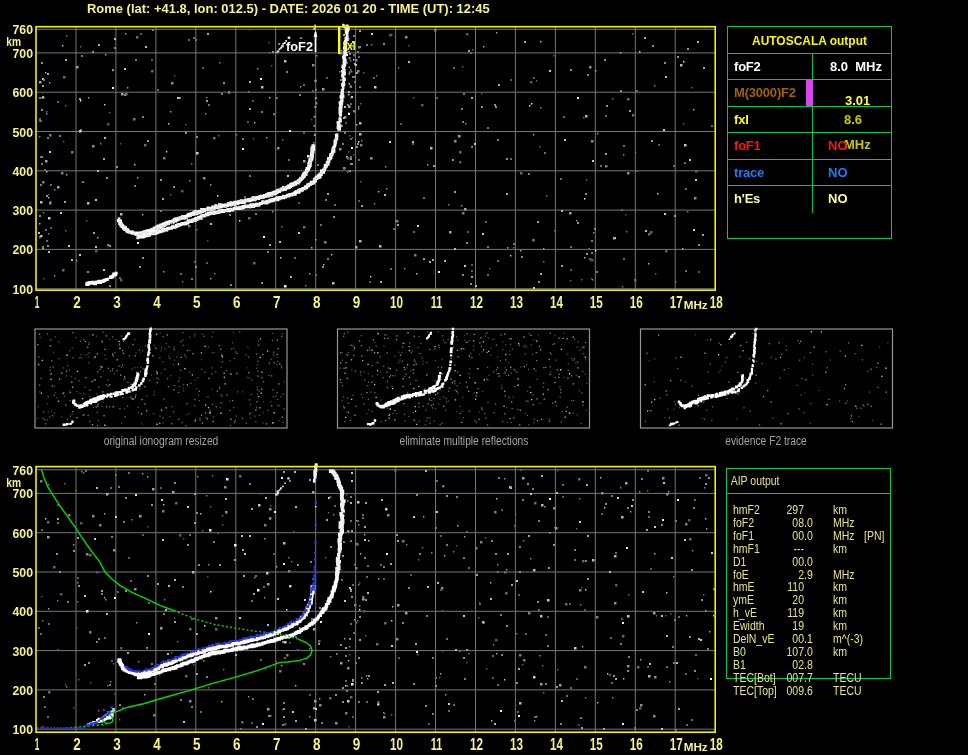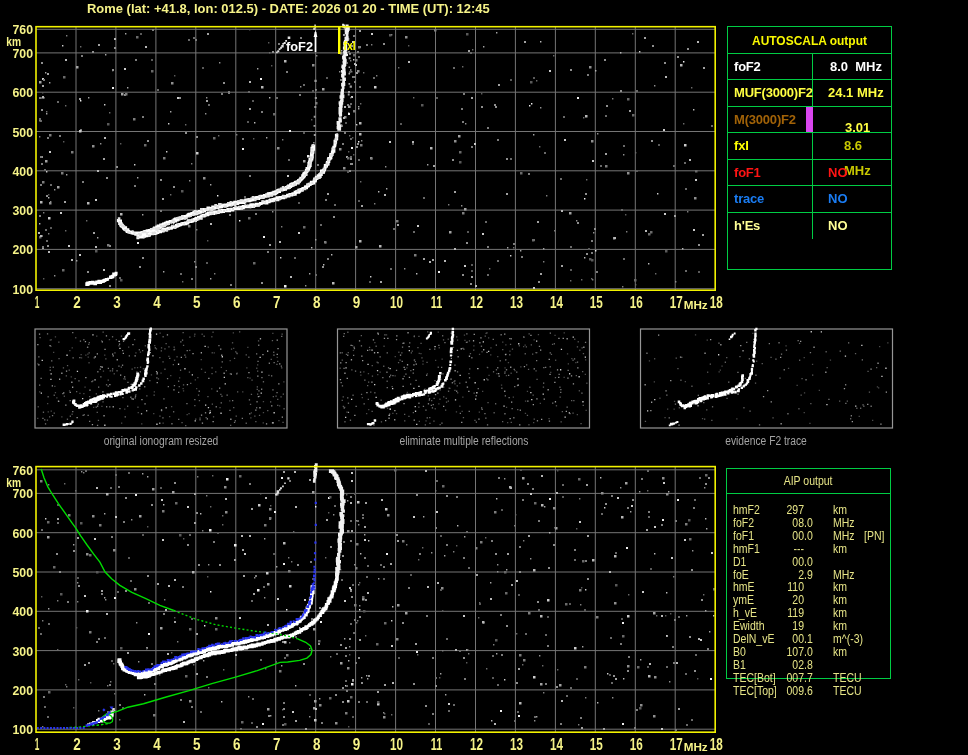--- a/index.html
+++ b/index.html
@@ -169,29 +169,25 @@
 <path d="M813.4 346.6h1.3v1.3h-1.3zM762.9 396.0h1.3v1.3h-1.3zM697.4 405.1h1.3v1.3h-1.3zM870.4 368.5h1.3v1.3h-1.3zM710.0 339.0h1.3v1.3h-1.3zM670.1 379.9h1.3v1.3h-1.3zM780.0 356.7h1.3v1.3h-1.3zM650.2 409.9h1.3v1.3h-1.3zM740.1 344.9h1.3v1.3h-1.3zM767.0 389.9h1.3v1.3h-1.3zM665.4 390.2h1.3v1.3h-1.3zM780.5 423.1h1.3v1.3h-1.3zM651.0 401.6h1.3v1.3h-1.3zM704.4 352.6h1.3v1.3h-1.3zM867.1 403.7h1.3v1.3h-1.3zM800.0 340.8h1.3v1.3h-1.3zM825.2 371.6h1.3v1.3h-1.3zM658.0 334.5h1.3v1.3h-1.3zM877.4 362.6h1.3v1.3h-1.3zM770.6 401.2h1.3v1.3h-1.3zM843.8 387.9h1.3v1.3h-1.3zM742.4 350.1h1.3v1.3h-1.3zM644.5 384.1h1.3v1.3h-1.3zM851.7 421.0h1.3v1.3h-1.3zM885.7 391.5h1.3v1.3h-1.3zM720.2 344.1h1.3v1.3h-1.3zM678.4 424.4h1.3v1.3h-1.3zM880.3 423.4h1.3v1.3h-1.3zM679.9 356.5h1.3v1.3h-1.3zM737.4 393.4h1.3v1.3h-1.3z" fill="#999999"></path>
       <path d="M856.2 407.6h1.3v1.3h-1.3zM677.3 368.0h1.3v1.3h-1.3zM860.0 407.6h1.3v1.3h-1.3zM876.0 367.0h1.3v1.3h-1.3zM644.8 420.7h1.3v1.3h-1.3zM704.0 418.4h1.3v1.3h-1.3zM854.9 352.9h1.3v1.3h-1.3zM680.3 379.6h1.3v1.3h-1.3zM770.4 356.7h1.3v1.3h-1.3zM867.4 370.8h1.3v1.3h-1.3zM863.2 405.6h1.3v1.3h-1.3zM810.2 402.9h1.3v1.3h-1.3zM681.1 356.7h1.3v1.3h-1.3zM753.1 338.8h1.3v1.3h-1.3zM711.9 406.1h1.3v1.3h-1.3zM800.5 394.4h1.3v1.3h-1.3zM709.7 363.4h1.3v1.3h-1.3zM799.0 359.6h1.3v1.3h-1.3zM726.4 397.7h1.3v1.3h-1.3zM761.6 363.0h1.3v1.3h-1.3zM706.1 409.3h1.3v1.3h-1.3zM798.9 342.7h1.3v1.3h-1.3zM801.4 377.9h1.3v1.3h-1.3zM839.0 400.5h1.3v1.3h-1.3zM724.7 361.6h1.3v1.3h-1.3zM754.9 382.4h1.3v1.3h-1.3zM825.5 351.1h1.3v1.3h-1.3zM772.4 417.2h1.3v1.3h-1.3zM846.7 400.4h1.3v1.3h-1.3zM798.3 408.1h1.3v1.3h-1.3zM675.6 357.5h1.3v1.3h-1.3zM691.3 385.6h1.3v1.3h-1.3zM739.3 356.0h1.3v1.3h-1.3zM711.2 419.8h1.3v1.3h-1.3zM826.5 366.9h1.3v1.3h-1.3zM850.0 418.1h1.3v1.3h-1.3zM726.1 356.9h1.3v1.3h-1.3zM812.0 374.5h1.3v1.3h-1.3zM779.4 377.4h1.3v1.3h-1.3zM748.7 358.1h1.3v1.3h-1.3zM744.7 377.8h1.3v1.3h-1.3zM868.8 391.4h1.3v1.3h-1.3zM743.3 407.1h1.3v1.3h-1.3z" fill="#5e5e5e"></path>
       <path d="M844.8 355.5h1.3v1.3h-1.3zM654.1 398.9h1.3v1.3h-1.3zM855.1 405.4h1.3v1.3h-1.3zM820.7 331.2h1.3v1.3h-1.3zM885.3 367.6h1.3v1.3h-1.3zM718.0 354.1h1.3v1.3h-1.3zM810.6 331.1h1.3v1.3h-1.3zM826.3 403.9h1.3v1.3h-1.3zM647.0 410.3h1.3v1.3h-1.3zM861.2 344.8h1.3v1.3h-1.3zM881.3 375.7h1.3v1.3h-1.3z" fill="#cccccc"></path>
       <path d="M845.2 402.8h1.3v1.3h-1.3zM775.3 358.5h1.3v1.3h-1.3zM755.3 374.6h1.3v1.3h-1.3zM718.3 342.5h1.3v1.3h-1.3zM862.4 404.2h1.3v1.3h-1.3zM666.2 394.4h1.3v1.3h-1.3zM839.6 350.5h1.3v1.3h-1.3zM828.3 398.7h1.3v1.3h-1.3zM845.0 384.1h1.3v1.3h-1.3zM668.6 417.2h1.3v1.3h-1.3zM646.3 352.6h1.3v1.3h-1.3zM749.4 410.5h1.3v1.3h-1.3zM787.3 413.1h1.3v1.3h-1.3zM703.1 401.9h1.3v1.3h-1.3zM797.5 340.0h1.3v1.3h-1.3zM737.3 371.7h1.3v1.3h-1.3zM809.8 352.0h1.3v1.3h-1.3zM778.4 342.1h1.3v1.3h-1.3zM751.2 366.2h1.3v1.3h-1.3zM746.1 341.8h1.3v1.3h-1.3zM785.8 349.5h1.3v1.3h-1.3zM861.7 359.3h1.3v1.3h-1.3zM805.4 379.1h1.3v1.3h-1.3zM745.4 384.2h1.3v1.3h-1.3zM697.7 394.8h1.3v1.3h-1.3zM780.9 353.4h1.3v1.3h-1.3zM870.5 405.6h1.3v1.3h-1.3zM758.9 424.2h1.3v1.3h-1.3zM783.6 369.1h1.3v1.3h-1.3zM850.7 415.1h1.3v1.3h-1.3zM674.8 403.5h1.3v1.3h-1.3zM728.1 381.5h1.3v1.3h-1.3zM848.0 342.3h1.3v1.3h-1.3zM768.7 342.9h1.3v1.3h-1.3z" fill="#777777"></path>
       <path d="M736.2 418.3h1.3v1.3h-1.3zM673.5 408.5h1.3v1.3h-1.3zM706.6 339.4h1.3v1.3h-1.3zM664.4 417.0h1.3v1.3h-1.3zM694.9 334.2h1.3v1.3h-1.3zM659.3 397.6h1.3v1.3h-1.3zM876.8 386.3h1.3v1.3h-1.3zM818.7 389.7h1.3v1.3h-1.3zM752.2 332.7h1.3v1.3h-1.3zM653.7 381.3h1.3v1.3h-1.3zM701.9 417.9h1.3v1.3h-1.3zM879.0 346.0h1.3v1.3h-1.3zM803.6 356.9h1.3v1.3h-1.3zM803.9 392.2h1.3v1.3h-1.3zM809.3 422.8h1.3v1.3h-1.3zM811.9 363.8h1.3v1.3h-1.3zM803.6 411.9h1.3v1.3h-1.3zM708.3 382.9h1.3v1.3h-1.3zM719.7 369.5h1.3v1.3h-1.3zM878.0 387.3h1.3v1.3h-1.3zM785.4 345.2h1.3v1.3h-1.3zM654.0 358.1h1.3v1.3h-1.3zM721.4 365.5h1.3v1.3h-1.3zM787.9 367.7h1.3v1.3h-1.3zM796.5 384.7h1.3v1.3h-1.3zM718.5 371.3h1.3v1.3h-1.3zM667.0 408.5h1.3v1.3h-1.3zM673.9 400.8h1.3v1.3h-1.3zM678.7 407.1h1.3v1.3h-1.3zM684.7 380.9h1.3v1.3h-1.3zM707.0 371.6h1.3v1.3h-1.3zM756.0 360.6h1.3v1.3h-1.3zM829.8 359.4h1.3v1.3h-1.3zM872.0 419.7h1.3v1.3h-1.3zM858.6 415.7h1.3v1.3h-1.3zM648.8 360.2h1.3v1.3h-1.3zM887.2 342.2h1.3v1.3h-1.3z" fill="#4a4a4a"></path>
 <path d="M677.7 400.6h2.6v2.6h-2.6zM679.0 402.1h2.5v2.5h-2.5zM679.5 402.9h2.5v2.5h-2.5zM679.5 403.6h2.5v2.5h-2.5zM680.7 404.7h2.3v2.3h-2.3zM681.0 404.2h3.0v3.0h-3.0zM682.7 404.5h2.7v2.7h-2.7zM683.8 404.5h2.5v2.5h-2.5zM684.6 405.0h2.9v2.9h-2.9zM685.1 404.1h3.0v3.0h-3.0zM686.3 404.4h2.2v2.2h-2.2zM687.2 403.3h2.8v2.8h-2.8zM688.5 402.8h3.1v3.1h-3.1zM688.9 401.8h3.0v3.0h-3.0zM690.2 401.5h2.5v2.5h-2.5zM690.5 401.5h3.0v3.0h-3.0zM691.4 400.6h3.0v3.0h-3.0zM692.8 400.6h2.6v2.6h-2.6zM693.3 400.0h3.1v3.1h-3.1zM694.4 399.7h2.5v2.5h-2.5zM696.9 399.1h2.4v2.4h-2.4zM697.0 398.0h2.5v2.5h-2.5zM697.6 398.1h3.1v3.1h-3.1zM698.5 397.0h2.9v2.9h-2.9zM700.2 397.2h2.3v2.3h-2.3zM700.7 397.0h2.8v2.8h-2.8zM701.4 396.4h2.7v2.7h-2.7zM702.7 396.1h2.6v2.6h-2.6zM702.7 395.9h3.0v3.0h-3.0zM703.7 395.2h2.6v2.6h-2.6zM706.6 394.2h2.9v2.9h-2.9zM708.6 394.5h2.4v2.4h-2.4zM710.9 394.1h2.5v2.5h-2.5zM711.3 394.0h3.0v3.0h-3.0zM714.8 393.3h2.6v2.6h-2.6zM715.7 392.7h2.6v2.6h-2.6zM718.9 392.1h2.6v2.6h-2.6zM719.2 392.2h2.8v2.8h-2.8zM720.7 391.4h2.9v2.9h-2.9zM721.5 392.0h2.4v2.4h-2.4zM723.0 391.3h3.0v3.0h-3.0zM724.2 390.5h2.4v2.4h-2.4zM726.6 390.4h2.9v2.9h-2.9zM727.6 389.8h3.0v3.0h-3.0zM728.9 388.9h2.8v2.8h-2.8zM729.8 388.9h2.4v2.4h-2.4zM730.5 388.4h2.8v2.8h-2.8zM731.2 387.5h2.9v2.9h-2.9zM732.7 387.7h2.5v2.5h-2.5zM734.9 385.8h2.7v2.7h-2.7zM735.5 385.6h2.6v2.6h-2.6zM737.4 384.4h2.7v2.7h-2.7zM738.6 383.5h2.9v2.9h-2.9zM738.6 382.7h3.0v3.0h-3.0zM739.5 382.0h2.4v2.4h-2.4zM740.7 380.6h2.6v2.6h-2.6zM741.2 378.3h2.6v2.6h-2.6zM741.0 376.9h2.7v2.7h-2.7zM741.0 375.6h2.6v2.6h-2.6zM741.4 374.3h2.6v2.6h-2.6zM683.5 406.6h2.6v2.6h-2.6zM684.4 405.5h2.6v2.6h-2.6zM687.6 404.8h2.0v2.0h-2.0zM688.3 405.0h2.5v2.5h-2.5zM689.3 404.2h2.7v2.7h-2.7zM694.5 402.2h2.4v2.4h-2.4zM695.3 401.4h2.8v2.8h-2.8zM696.5 400.5h2.8v2.8h-2.8zM699.8 399.9h2.3v2.3h-2.3zM700.1 399.8h2.3v2.3h-2.3zM702.5 398.0h2.4v2.4h-2.4zM704.0 397.4h2.5v2.5h-2.5zM705.0 396.8h2.7v2.7h-2.7zM706.1 396.6h2.8v2.8h-2.8zM710.1 396.0h2.5v2.5h-2.5zM711.1 395.6h2.3v2.3h-2.3zM714.6 395.3h2.7v2.7h-2.7zM716.3 395.3h2.2v2.2h-2.2zM717.6 394.6h2.5v2.5h-2.5zM718.9 394.1h2.7v2.7h-2.7zM721.6 394.2h2.0v2.0h-2.0zM723.7 393.0h2.8v2.8h-2.8zM727.1 392.0h2.4v2.4h-2.4zM730.7 391.2h2.6v2.6h-2.6zM731.7 390.9h2.3v2.3h-2.3zM734.1 390.8h2.6v2.6h-2.6zM736.9 389.4h2.9v2.9h-2.9zM738.0 388.2h2.0v2.0h-2.0zM740.6 386.7h2.4v2.4h-2.4zM742.5 385.3h2.3v2.3h-2.3zM743.3 384.5h2.1v2.1h-2.1zM744.7 383.4h2.3v2.3h-2.3zM745.9 382.3h2.3v2.3h-2.3zM746.7 380.5h2.5v2.5h-2.5zM746.5 379.0h2.8v2.8h-2.8zM748.1 377.3h2.6v2.6h-2.6zM748.8 376.3h2.2v2.2h-2.2zM749.3 374.4h2.2v2.2h-2.2zM749.4 373.0h2.3v2.3h-2.3zM750.3 372.0h2.7v2.7h-2.7zM750.9 370.5h2.0v2.0h-2.0zM750.8 368.1h2.3v2.3h-2.3zM751.6 365.0h2.3v2.3h-2.3zM751.8 364.0h2.0v2.0h-2.0zM752.8 360.6h2.0v2.0h-2.0zM752.2 359.2h2.1v2.1h-2.1zM752.7 355.3h2.5v2.5h-2.5zM752.4 353.7h2.6v2.6h-2.6zM753.3 351.8h2.5v2.5h-2.5zM753.1 350.7h2.7v2.7h-2.7zM753.0 349.1h2.5v2.5h-2.5zM753.7 347.0h2.3v2.3h-2.3zM753.1 346.0h2.1v2.1h-2.1zM753.2 344.3h2.3v2.3h-2.3zM753.8 342.4h2.0v2.0h-2.0zM753.4 341.0h2.6v2.6h-2.6zM753.9 338.9h2.6v2.6h-2.6zM754.1 337.8h2.2v2.2h-2.2zM754.3 336.3h2.0v2.0h-2.0zM754.2 334.5h2.5v2.5h-2.5zM754.3 332.6h2.3v2.3h-2.3zM754.2 329.0h2.4v2.4h-2.4zM755.3 327.8h2.2v2.2h-2.2zM728.7 338.5h1.6v1.6h-1.6zM730.0 335.8h2.4v2.4h-2.4zM731.3 335.3h1.9v1.9h-1.9zM731.7 333.8h2.0v2.0h-2.0zM733.8 332.6h1.8v1.8h-1.8zM668.8 424.4h1.9v1.9h-1.9zM669.9 422.8h2.7v2.7h-2.7zM670.9 422.7h2.5v2.5h-2.5zM672.3 422.6h2.2v2.2h-2.2zM673.0 422.4h2.2v2.2h-2.2zM675.1 421.7h1.9v1.9h-1.9zM676.3 420.9h2.1v2.1h-2.1z" fill="#ffffff"></path>
 </svg>
 <div class="cap" style="left:35px;top:434px">original ionogram resized</div>
 <div class="cap" style="left:338px;top:434px">eliminate multiple reflections</div>
 <div class="cap" style="left:640px;top:434px">evidence F2 trace</div>
-<div style="position:absolute;left:727px;top:26px;width:165px;height:244px;border:1px solid #00cc44;box-sizing:border-box;font:bold 13px 'Liberation Sans',sans-serif">
+<div style="position:absolute;left:727px;top:26px;width:165px;height:213px;border:1px solid #00cc44;box-sizing:border-box;font:bold 13px 'Liberation Sans',sans-serif">
       <div style="height:26.6px;line-height:27px;text-align:center;color:#f8f800;border-bottom:1px solid #00cc44;box-sizing:border-box"><span style="display:inline-block;transform:scaleX(0.92)">AUTOSCALA output</span></div>
       <div style="height:26.5px;border-bottom:1px solid #00cc44;box-sizing:border-box;position:relative">
         <div style="position:absolute;left:0;top:0;bottom:0;width:85px;border-right:1px solid #00cc44;box-sizing:border-box;line-height:25px;padding-left:6px;color:#ffffff;letter-spacing:-0.2px">foF2</div>
         <div style="position:absolute;left:102px;top:0;line-height:25px;color:#ffffff">8.0&nbsp; MHz</div>
-      </div>
-      <div style="height:26.5px;border-bottom:1px solid #00cc44;box-sizing:border-box;position:relative">
-        <div style="position:absolute;left:0;top:0;bottom:0;width:85px;border-right:1px solid #00cc44;box-sizing:border-box;line-height:25px;padding-left:6px;color:#ffff42;letter-spacing:-0.2px">MUF(3000)F2</div>
-        <div style="position:absolute;left:100px;top:0;line-height:25px;color:#ffff42">24.1 MHz</div>
       </div>
       <div style="height:26.5px;border-bottom:1px solid #00cc44;box-sizing:border-box;position:relative">
         <div style="position:absolute;left:0;top:0;bottom:0;width:85px;border-right:7px solid #d946ef;box-sizing:border-box;line-height:25px;padding-left:6px;color:#a16207;letter-spacing:-0.2px">M(3000)F2</div>
         <div style="position:absolute;left:117px;top:8px;line-height:25px;color:#ffff42">3.01</div>
       </div>
       <div style="height:26.5px;border-bottom:1px solid #00cc44;box-sizing:border-box;position:relative">
         <div style="position:absolute;left:0;top:0;bottom:0;width:85px;border-right:1px solid #00cc44;box-sizing:border-box;line-height:25px;padding-left:6px;color:#ffff00;letter-spacing:-0.2px">fxI</div>
         <div style="position:absolute;left:116px;top:0;line-height:25px;color:#c8c800">8.6 MHz</div>
       </div>
       <div style="height:26.5px;border-bottom:1px solid #00cc44;box-sizing:border-box;position:relative">
@@ -203,21 +199,21 @@
         <div style="position:absolute;left:100px;top:0;line-height:25px;color:#1a7cf2">NO</div>
       </div>
       <div style="height:26.5px;box-sizing:border-box;position:relative">
         <div style="position:absolute;left:0;top:0;bottom:0;width:85px;border-right:1px solid #00cc44;box-sizing:border-box;line-height:25px;padding-left:6px;color:#ffff96;letter-spacing:-0.2px">h'Es</div>
         <div style="position:absolute;left:100px;top:0;line-height:25px;color:#ffff96">NO</div>
       </div>
     </div>
     <div style="position:absolute;left:726px;top:468px;width:170px;font:12.5px 'Liberation Sans',sans-serif;color:#e6e487">
       <div style="position:absolute;left:0;top:0;width:165px;height:211px;border:1px solid #00cc44;box-sizing:border-box"></div>
       <div style="position:absolute;left:0;top:25px;width:165px;height:0;border-top:1px solid #00cc44"></div>
-      <div style="position:absolute;left:0;top:6px;width:165px;text-align:center"><span style="display:inline-block;transform:scaleX(0.84)">AIP output</span></div>
+      <div style="position:absolute;left:0;top:6px;width:165px;text-align:left"><span style="display:inline-block;transform:scaleX(0.84)">AIP output</span></div>
       <div style="position:absolute;left:7px;top:35.0px;transform:scaleX(0.84);transform-origin:0 0">hmF2</div>
       <div style="position:absolute;left:0px;top:35.0px;width:78px;text-align:right;transform:scaleX(0.84);transform-origin:100% 0">297</div>
       <div style="position:absolute;left:107px;top:35.0px;transform:scaleX(0.84);transform-origin:0 0">km</div>
       <div style="position:absolute;left:7px;top:47.9px;transform:scaleX(0.84);transform-origin:0 0">foF2</div>
       <div style="position:absolute;left:0px;top:47.9px;width:78px;text-align:right;transform:scaleX(0.84);transform-origin:100% 0">08</div>
       <div style="position:absolute;left:78px;top:47.9px;transform:scaleX(0.84);transform-origin:0 0">.0</div>
       <div style="position:absolute;left:107px;top:47.9px;transform:scaleX(0.84);transform-origin:0 0">MHz</div>
       <div style="position:absolute;left:7px;top:60.8px;transform:scaleX(0.84);transform-origin:0 0">foF1</div>
       <div style="position:absolute;left:0px;top:60.8px;width:78px;text-align:right;transform:scaleX(0.84);transform-origin:100% 0">00</div>
       <div style="position:absolute;left:78px;top:60.8px;transform:scaleX(0.84);transform-origin:0 0">.0</div>

